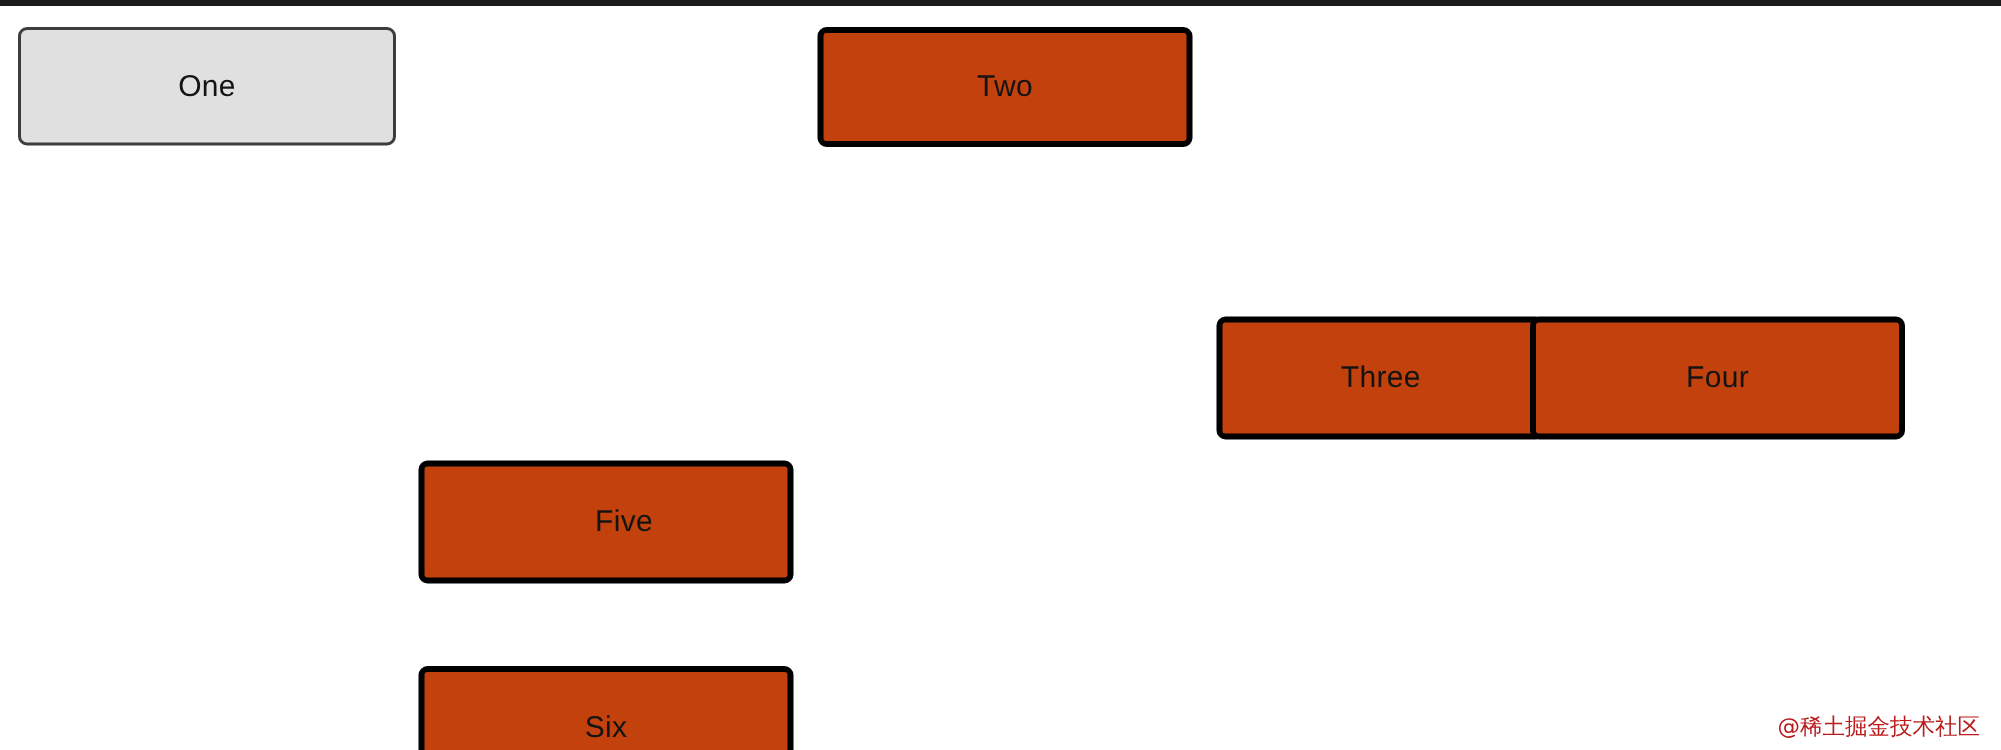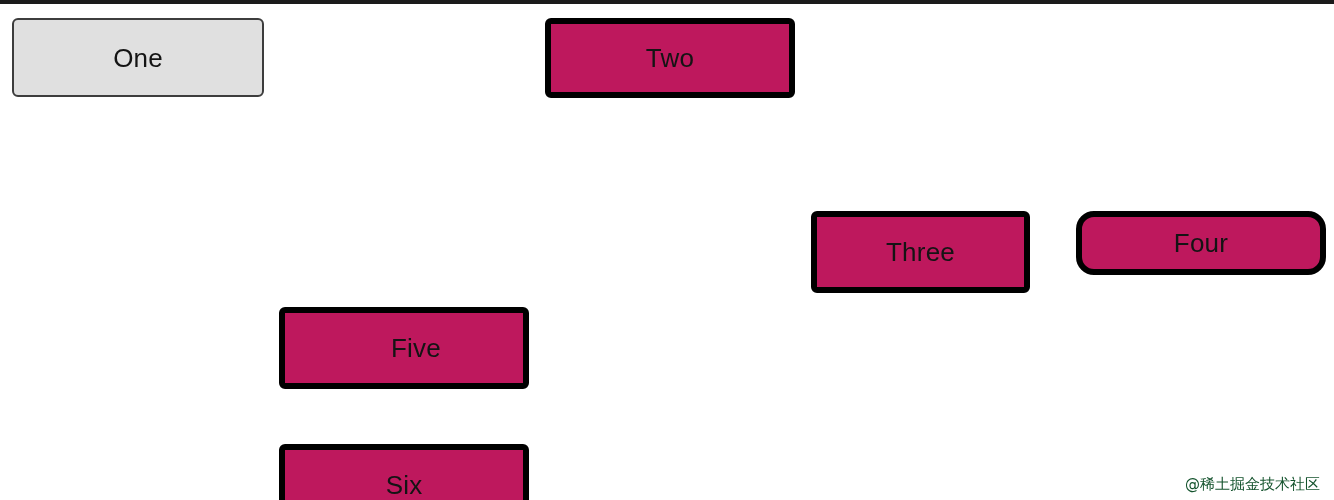--- a/index.html
+++ b/index.html
@@ -25,49 +25,49 @@
     height: 4px;
     background: #1b1b1b;
   }
   .box {
     position: absolute;
     box-sizing: border-box;
     display: flex;
     align-items: center;
     justify-content: center;
     border-radius: 6px;
-    font-size: 26px;
+    font-size: 20px;
     line-height: 1;
     color: #141414;
     letter-spacing: 0.2px;
     -webkit-font-smoothing: antialiased;
   }
   
   .box.primary {
     background: #e0e0e0;
     border: 2px solid #3d3d3d;
   }
   
   .box.plain {
-    background: #be185d;
-    border: 6px solid #000000;
+    background: #c2410c;
+    border: 4px solid #000000;
   }
   .box-one   { left: 12px;   top: 18px;  width: 252px; height: 79px; }
   .box-two   { left: 545px;  top: 18px;  width: 250px; height: 80px; }
   .box-three { left: 811px;  top: 211px; width: 219px; height: 82px; }
-  .box-four  { left: 1076px; top: 211px; width: 250px; height: 64px; border-radius: 18px; }
+  .box-four  { left: 1020px; top: 211px; width: 250px; height: 82px; }
   .box-five  { left: 279px;  top: 307px; width: 250px; height: 82px; padding-left: 24px; }
   .box-six   { left: 279px;  top: 404px; width: 250px; height: 82px; margin-top: 40px; }
 
   .watermark {
     position: absolute;
     right: 14px;
     bottom: 6px;
     font-size: 15px;
-    color: #14532d;
+    color: #b91c1c;
     white-space: nowrap;
     font-family: "DejaVu Sans", "Liberation Sans", sans-serif;
     user-select: none;
   }
 </style>
 </head>
 <body>
 
 <div id="canvas">
 

